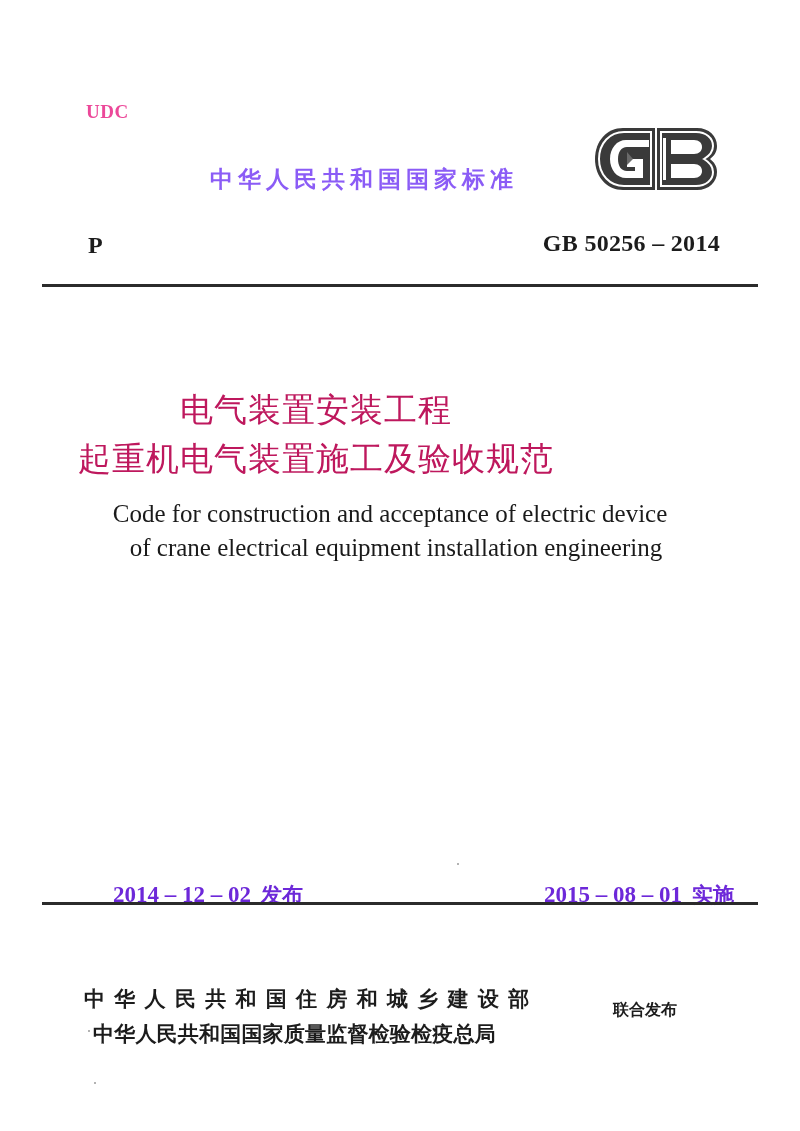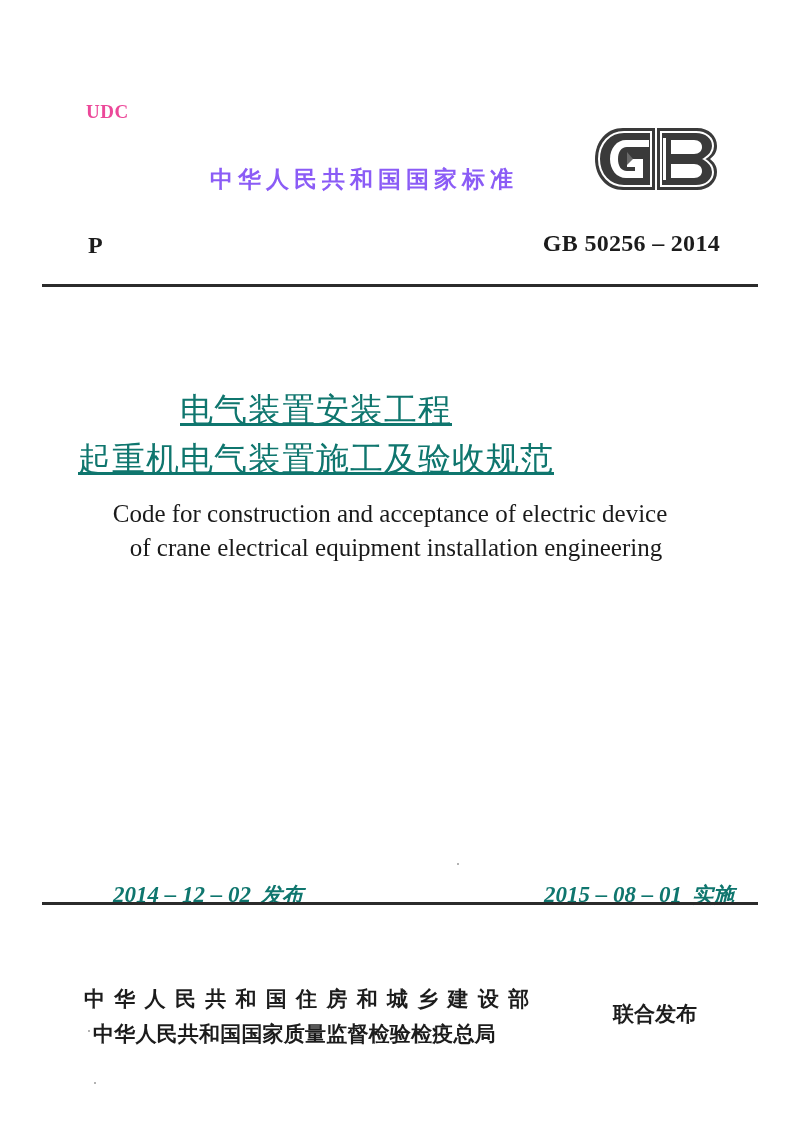--- a/index.html
+++ b/index.html
@@ -58,45 +58,43 @@
       background: #2b2b2b;
     }
     .rule.top { top: 284px; }
     .rule.bottom { top: 902px; }
 
     .title-cn {
       left: 0; width: 632px;
       text-align: center;
       font-family: "DejaVu Serif", "Liberation Serif", serif;
       font-size: 33px;
-      color: #0f766e;
+      color: #be185d;
       letter-spacing: 1px;
-      text-decoration: underline;
     }
     .title-cn.l1 { top: 388px; }
     .title-cn.l2 { top: 437px; }
 
     .title-en {
       left: 0; width: 780px;
       text-align: center;
       font-family: "Liberation Serif", serif;
       font-size: 25px;
       color: #1a1a1a;
     }
     .title-en.l1 { top: 500px; }
     .title-en.l2 { top: 534px; left: 6px; }
 
     .date {
       top: 855px;
       font-family: "Liberation Serif", serif;
       font-weight: bold;
       font-size: 23px;
-      color: #0f766e;
+      color: #6d28d9;
       white-space: pre;
-      font-style: italic;
     }
     .date .cn {
       font-family: "DejaVu Sans", sans-serif;
       font-weight: bold;
       font-size: 21px;
       margin-left: 10px;
     }
     .date.issue { left: 90px; }
     .date.effective { right: 66px; }
 
@@ -113,21 +111,21 @@
     }
     .publisher.p2 {
       left: 93px; top: 1020px;
       font-size: 21px;
       letter-spacing: 0.2px;
     }
     .joint {
       left: 613px; top: 1000px;
       font-family: "DejaVu Sans", "Liberation Sans", sans-serif;
       font-weight: bold;
-      font-size: 21px;
+      font-size: 16px;
       color: #1c1c1c;
     }
     .speck {
       width: 2px; height: 2px; border-radius: 1px; background: #9a9a9a;
     }
   </style>
 </head>
 <body>
 
 <div>

